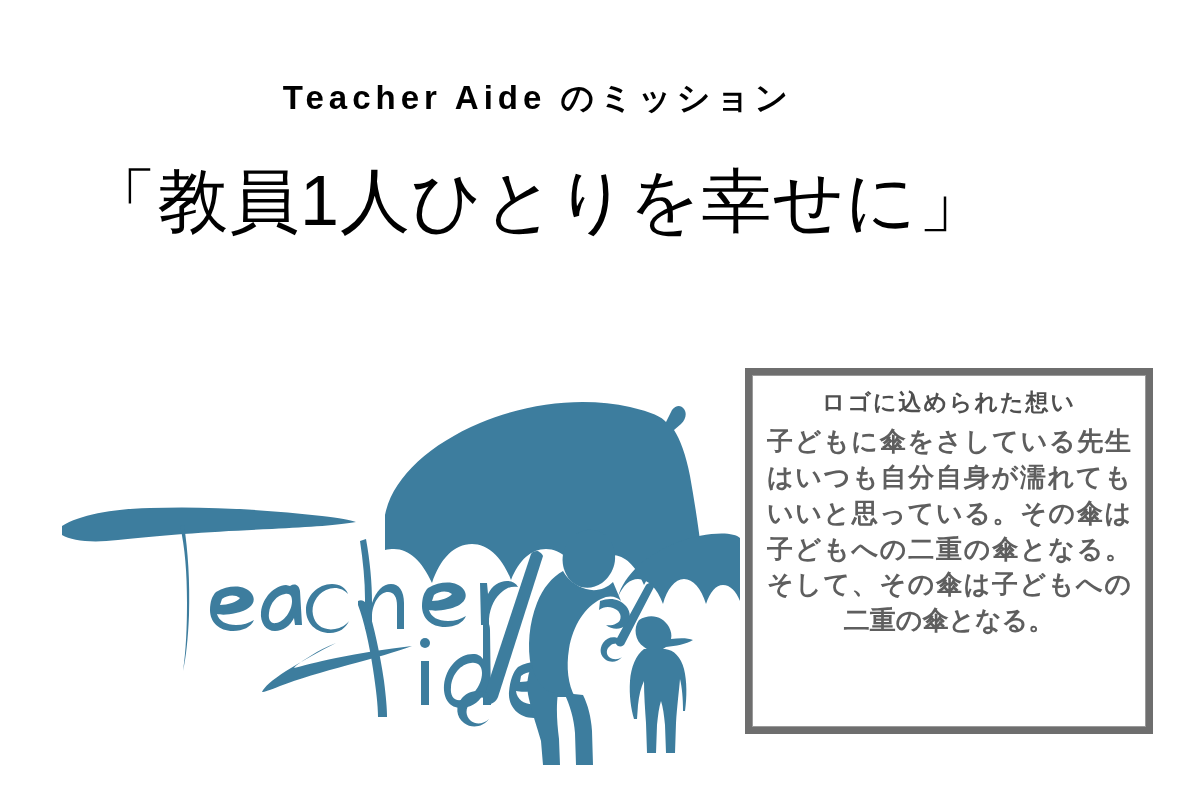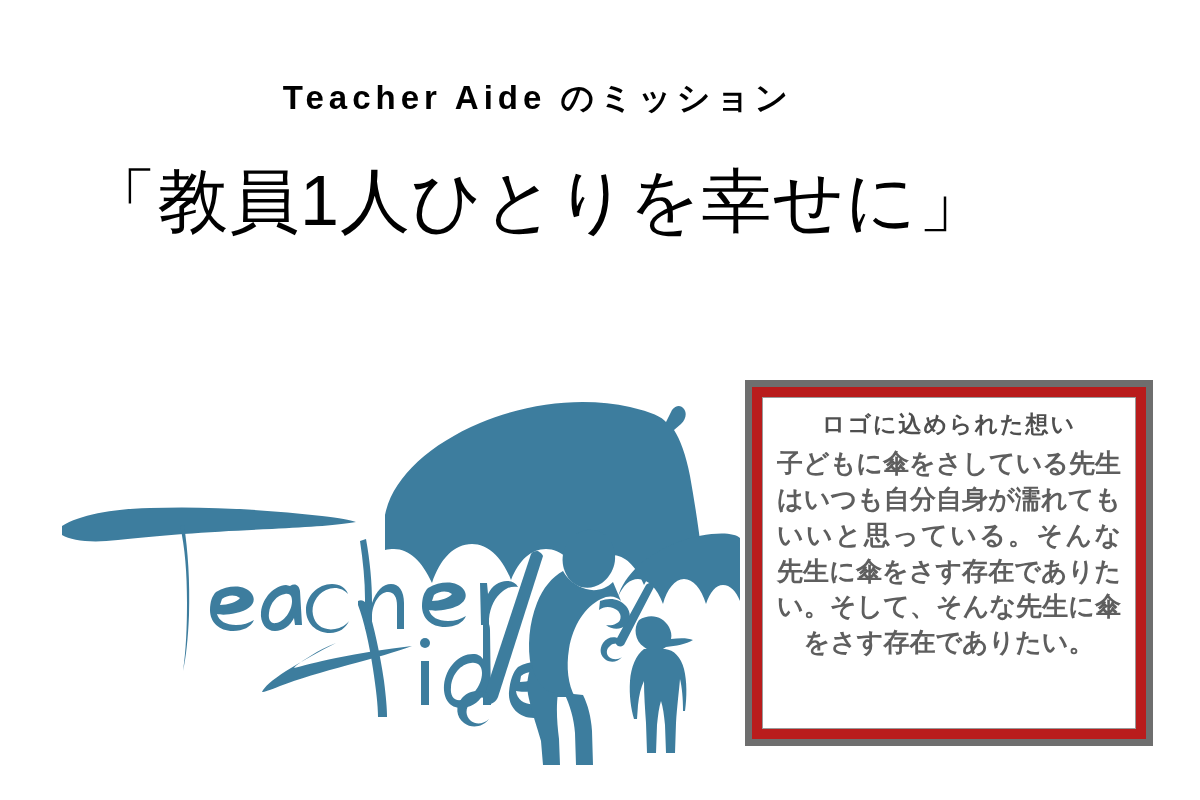--- a/index.html
+++ b/index.html
@@ -66,27 +66,27 @@
   .logo-svg {
     display: block;
     width: 700px;
     height: 390px;
   }
 
   
   .note-box {
     position: absolute;
     left: 745px;
-    top: 380px;
+    top: 368px;
     width: 408px;
     height: 366px;
     box-sizing: border-box;
     background: #b91c1c;
     border: 7px solid #6e6e6e;
-    padding: 10px;
+    padding: 0;
   }
 
   .note-inner {
     box-sizing: border-box;
     width: 100%;
     height: 100%;
     border: 1px solid #9a9a9a;
     background: #ffffff;
     padding: 12px 14px 10px 14px;
   }
@@ -262,17 +262,17 @@
                  L626,378 L635,378 L636,348 C637,332 639,316 640,304
                  C642,312 643,324 643,336 L645,336 C647,322 647,306 644,294
                  C641,282 634,275 625,274 Z"></path>
       </g>
     </svg>
   </div>
 
   <div class="note-box">
     <div class="note-inner">
       <p class="note-heading">ロゴに込められた想い</p>
-      <p class="note-body">子どもに傘をさしている先生はいつも自分自身が濡れてもいいと思っている。そんな先生に傘をさす存在でありたい。そして、そんな先生に傘をさす存在でありたい。</p>
+      <p class="note-body">子どもに傘をさしている先生はいつも自分自身が濡れてもいいと思っている。その傘は子どもへの二重の傘となる。そして、その傘は子どもへの二重の傘となる。</p>
     </div>
   </div>
 
 </div>
 
 </body></html>

